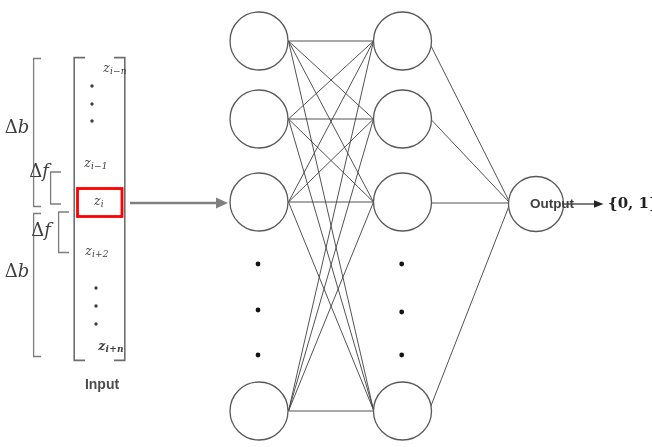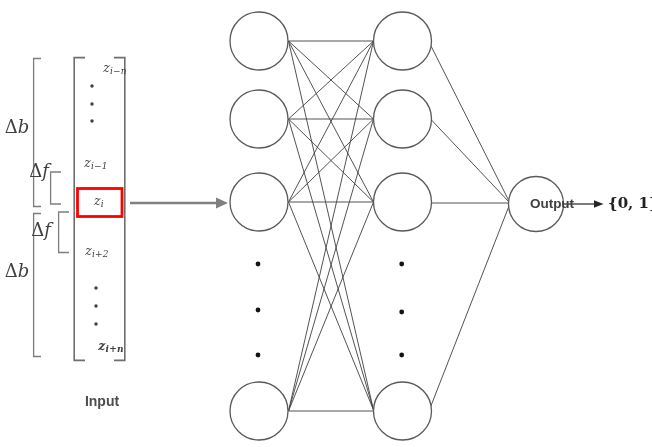--- a/index.html
+++ b/index.html
@@ -172,18 +172,18 @@
   <span class="lbl math" style="left:115px; top:68px;"><span>z</span><sub>i−n</sub></span>
 
   <span class="lbl math" style="left:96px; top:163px;"><span>z</span><sub>i−1</sub></span>
 
   <span class="lbl math" style="left:99px; top:201px;text-align:center;"><span>z</span><sub>i</sub></span>
 
   <span class="lbl math" style="left:97px; top:251px;"><span>z</span><sub>i+2</sub></span>
 
   <span class="lbl math" style="left:111px; top:346px;font-weight:bold;"><span>z</span><sub>i+n</sub></span>
 
-  <span class="lbl caption" style="left:102px; top:401px;">Input</span>
+  <span class="lbl caption" style="left:102px; top:384px;">Input</span>
 
   <span class="lbl node-lbl" style="left:536px; top:204px;margin-left:16px;">Output</span>
 
   <span class="result-lbl" style="left:608px; top:203px;">{0, 1}</span>
 </div>
 
 </body></html>

